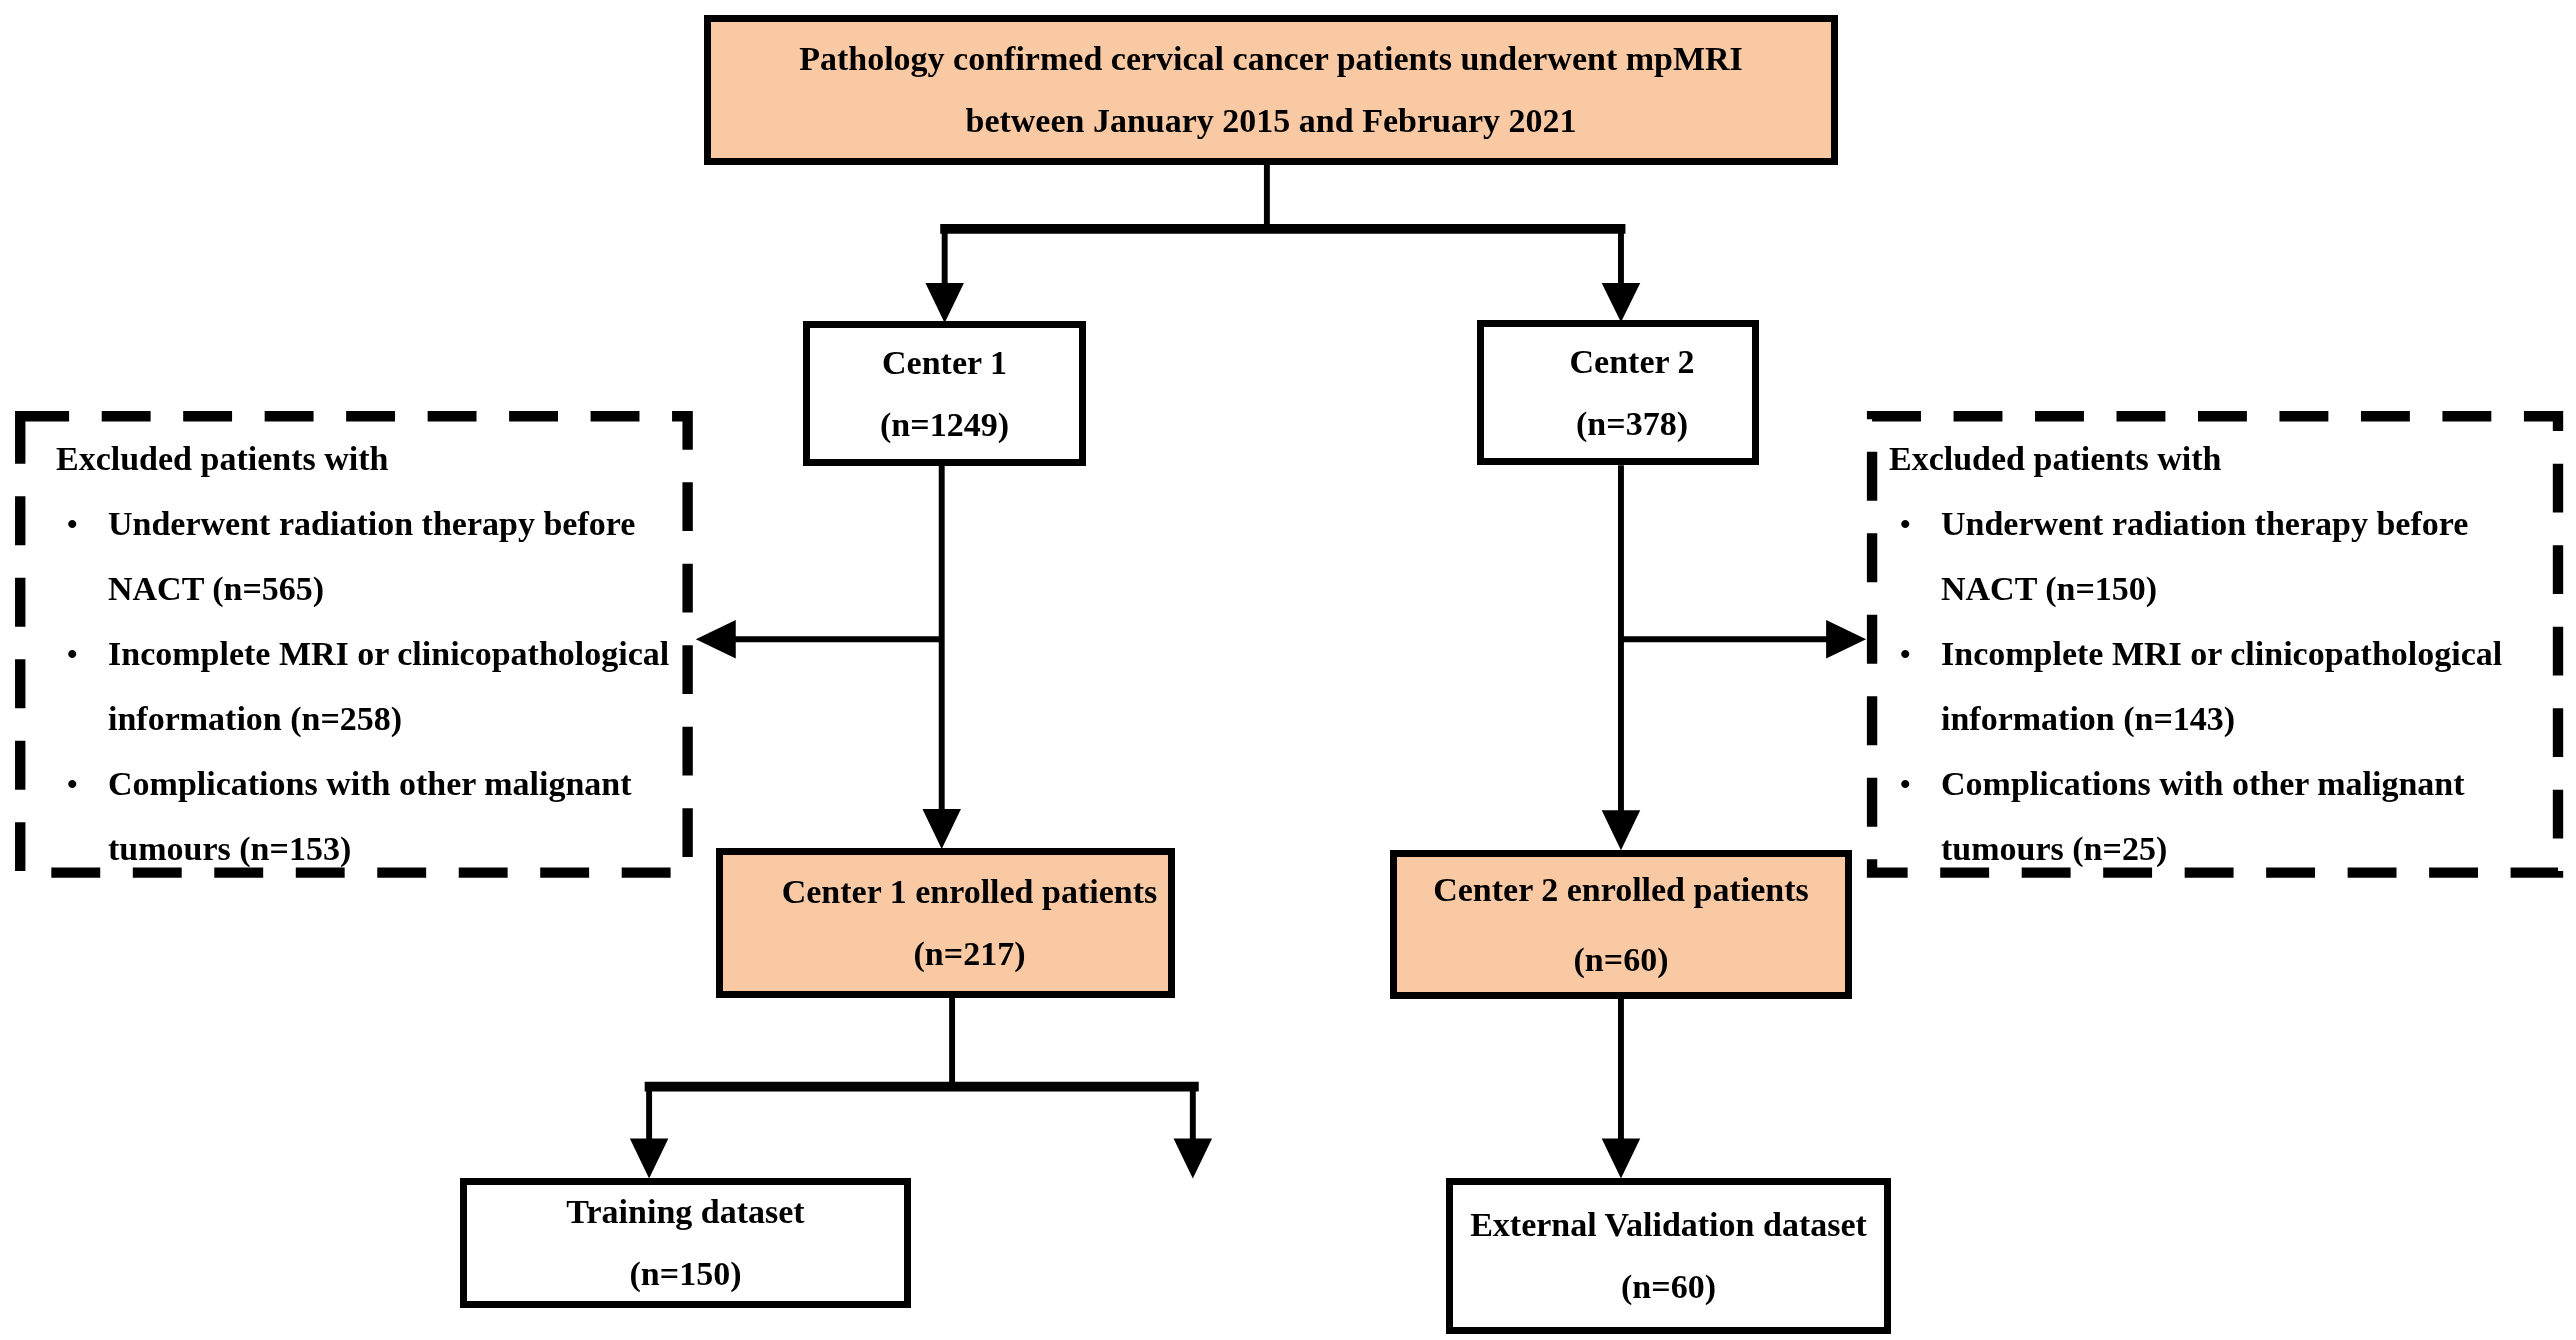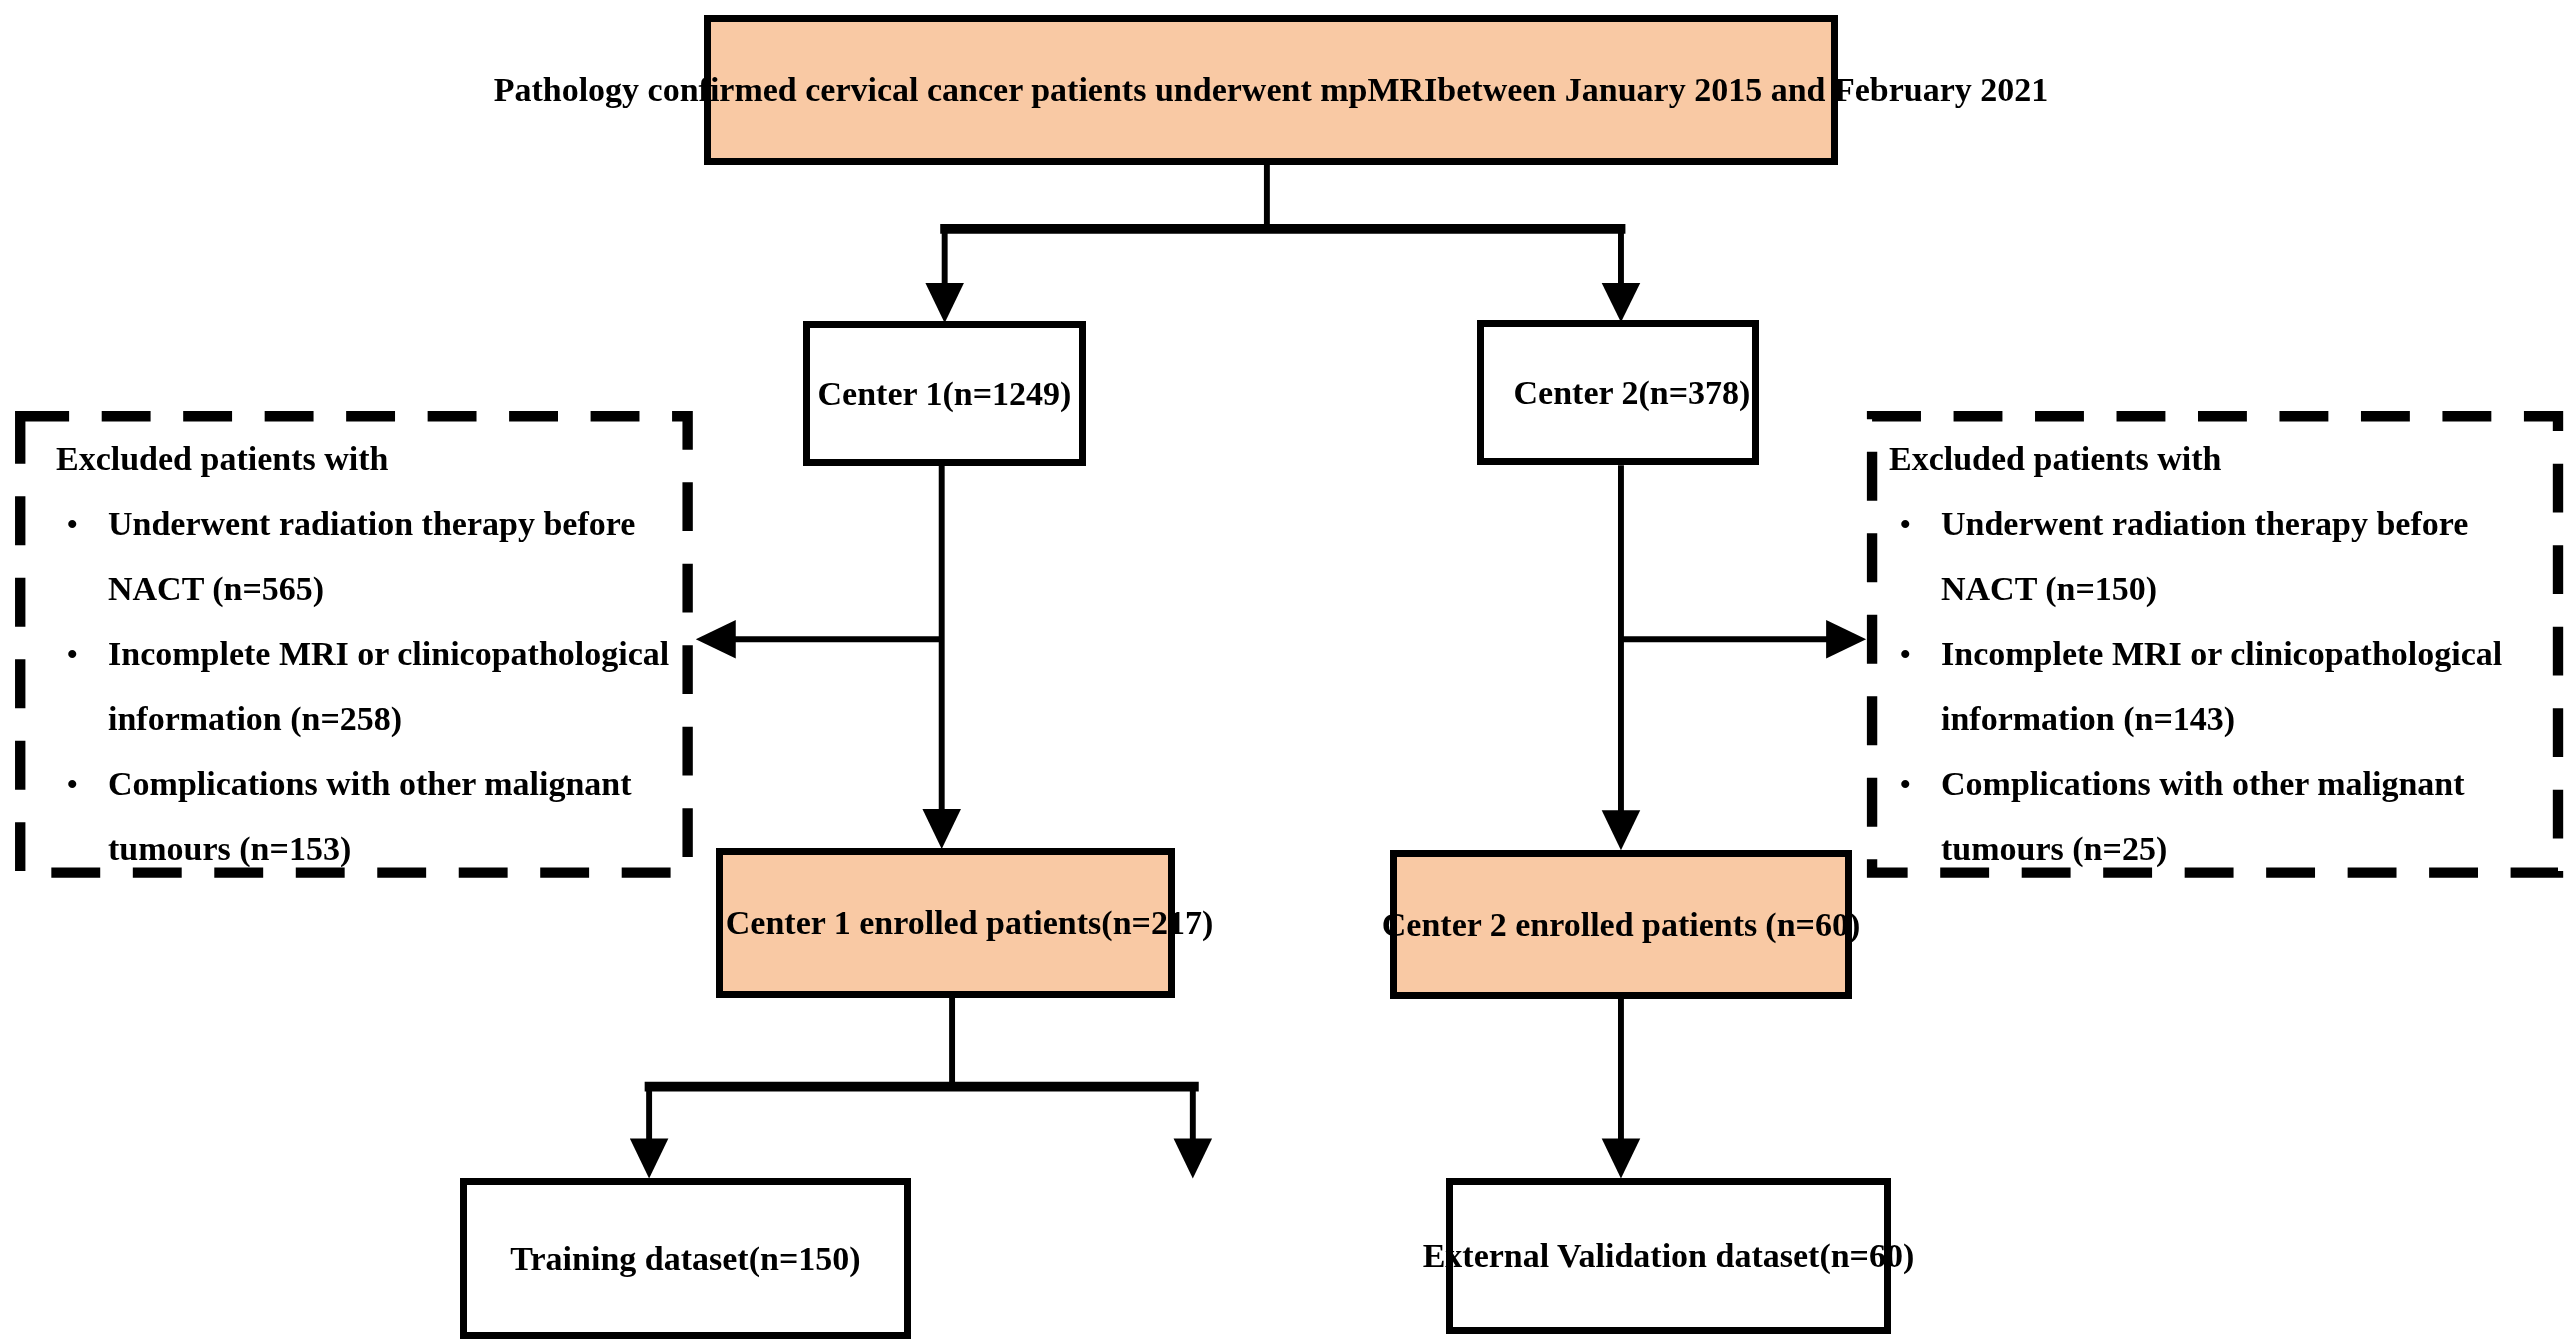--- a/index.html
+++ b/index.html
@@ -23,21 +23,21 @@
     width: 2576px;
     height: 1340px;
     pointer-events: none;
   }
   .node {
     position: absolute;
     box-sizing: border-box;
     border: 7.4px solid #000000;
     background: #ffffff;
     display: flex;
-    flex-direction: row;
+    flex-direction: column;
     justify-content: center;
     align-items: center;
     text-align: center;
   }
   .node.accent { background: #F9C9A4; }
   .node .bline {
     line-height: 62px;
     font-size: 34px;
     white-space: nowrap;
   }
@@ -57,21 +57,21 @@
   }
   .excl .excl-lines div { white-space: nowrap; }
   #excl-left  { left: 15px;   top: 411px; width: 678px; height: 467px; padding: 15px 0 0 41px; }
   #excl-right { left: 1867px; top: 411px; width: 696px; height: 467px; padding: 15px 0 0 22px; }
 
   #top-box      { left: 704px;  top: 15px;   width: 1134px; height: 150px; }
   #center1-box  { left: 803px; top: 321px;  width: 283px;  height: 145px; }
   #center2-box  { left: 1477px; top: 320px;  width: 282px;  height: 145px; padding-left: 28px; }
   #enrolled1-box{ left: 716px;  top: 848px; width: 459px;  height: 150px; padding-left: 48px; }
   #enrolled2-box{ left: 1390px; top: 850px; width: 462px;  height: 149px; gap: 8px; }
-  #training-box { left: 460px;  top: 1178px; width: 451px;  height: 161px; }
+  #training-box { left: 460px;  top: 1178px; width: 451px;  height: 130px; }
   #internal-box { left: 943px; top: 1178px; width: 453px;  height: 157px; }
   #external-box { left: 1446px; top: 1178px; width: 445px;  height: 156px; }
 </style>
 </head>
 <body>
 
 <div id="canvas">
 
   <svg id="connectors" viewBox="0 0 3477 1809" xmlns="http://www.w3.org/2000/svg">
 

